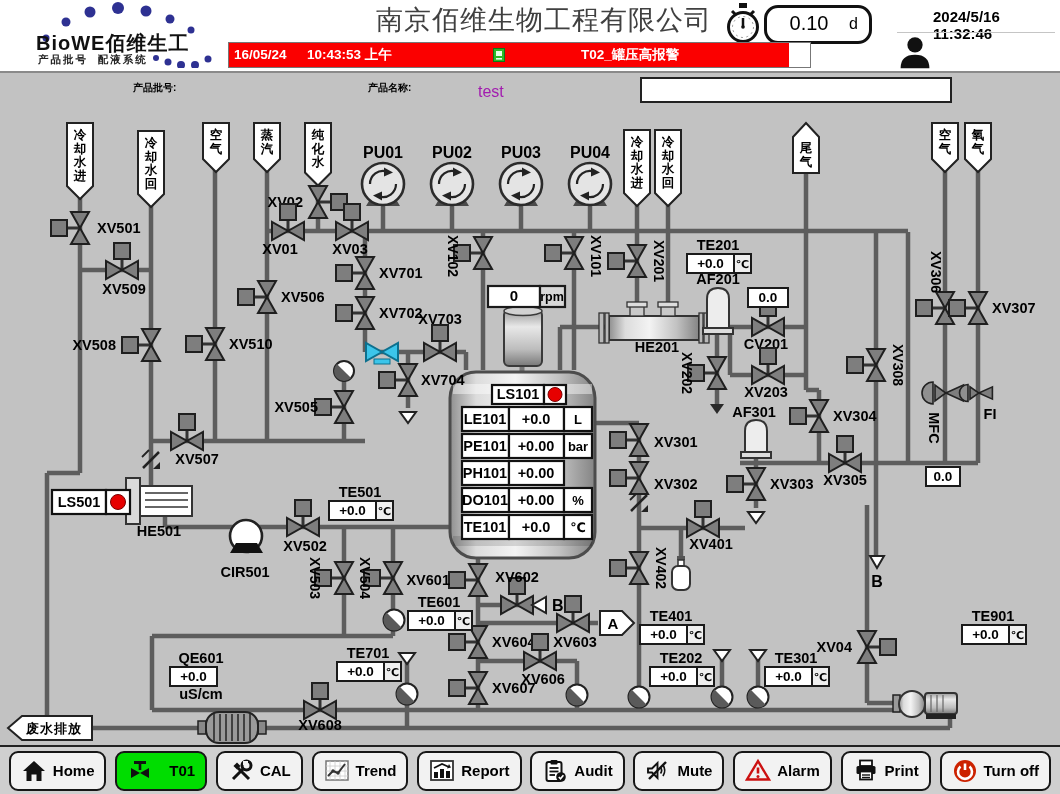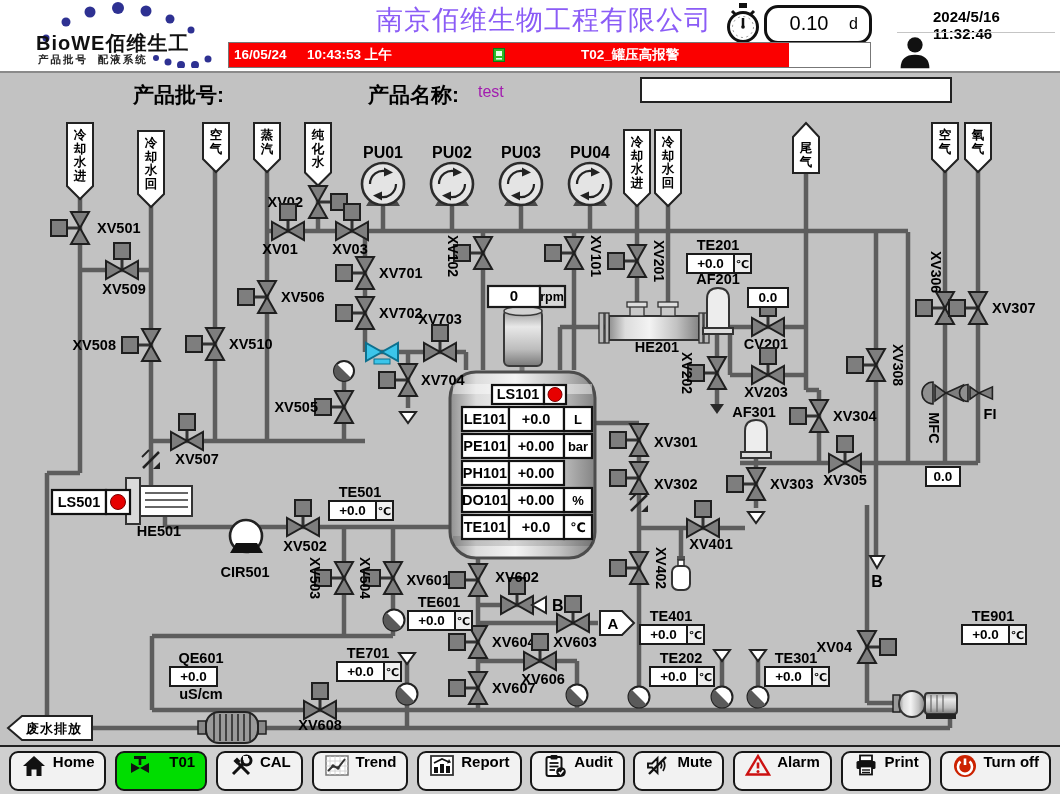--- a/index.html
+++ b/index.html
@@ -6,52 +6,52 @@
   #app{position:relative;width:1060px;height:794px;background:#c2c2c2;overflow:hidden;
        font-family:"Liberation Sans","DejaVu Sans",sans-serif;}
   
   #header{position:absolute;left:0;top:0;width:1060px;height:71px;background:#fff;
           border-bottom:2px solid #8a8a8a;z-index:5;}
   #logo{position:absolute;left:8px;top:2px;width:232px;height:66px;}
   #logo-title{position:absolute;left:28px;top:28px;font-size:20px;font-weight:bold;
               letter-spacing:1px;color:#111;}
   #logo-sub{position:absolute;left:30px;top:51px;font-size:10.5px;font-weight:bold;
             letter-spacing:2px;color:#222;}
-  #company{position:absolute;left:376px;top:2px;font-size:27px;letter-spacing:1px;color:#8b5cf6;
+  #company{position:absolute;left:376px;top:2px;font-size:27px;letter-spacing:1px;color:#404040;
            font-family:"Liberation Serif","DejaVu Serif",serif;}
   #stopwatch{position:absolute;left:722px;top:2px;}
   #timer-box{position:absolute;left:764px;top:5px;width:102px;height:33px;background:#fff;
              border:3px solid #111;border-radius:14px;}
   #timer-value{position:absolute;left:14px;top:4px;width:56px;text-align:center;font-size:20px;color:#000;}
   #timer-unit{position:absolute;right:11px;top:7px;font-size:16px;color:#000;}
   #datetime{position:absolute;left:933px;top:8px;font-size:15px;font-weight:bold;color:#000;}
   #user-sep{position:absolute;left:897px;top:32px;width:158px;height:1px;background:#c5c5c5;}
   #person{position:absolute;left:897px;top:34px;}
   #admin-btn{position:absolute;right:5px;top:36px;width:112px;height:28px;border:3px solid #111;
              border-radius:10px;background:#fff;font-size:17px;font-weight:bold;text-align:center;
              line-height:28px;color:#000;}
   
-  #alarm-bar{position:absolute;left:228px;top:42px;width:643px;height:26px;background:#fff;
+  #alarm-bar{position:absolute;left:228px;top:42px;width:583px;height:26px;background:#fff;
              border:1px solid #777;box-sizing:border-box;}
   #alarm-red{position:absolute;left:0;top:0;width:560px;height:24px;background:#fb0000;}
   #alarm-red span{position:absolute;top:0;line-height:24px;color:#fff;font-size:13.5px;font-weight:bold;white-space:nowrap;}
   #alarm-date{left:5px;} #alarm-time{left:78px;} #alarm-msg{left:352px;}
   #alarm-ico{position:absolute;left:264px;top:5px;}
   
-  .prod-label{position:absolute;font-size:21px;font-weight:bold;color:#000;z-index:4;}
+  .prod-label{position:absolute;font-size:10px;font-weight:bold;color:#000;z-index:4;}
   #prod-batch{left:133px;top:81px;} #prod-name{left:368px;top:81px;text-align:center;}
   #prod-name-value{position:absolute;left:478px;top:83px;font-size:16px;color:#a21caf;z-index:4;}
   #prod-field{position:absolute;left:640px;top:77px;width:308px;height:22px;background:#fff;
               border:2px solid #222;z-index:4;}
   
   #diagram{position:absolute;left:0;top:0;z-index:1;}
   
   #toolbar{position:absolute;left:0;bottom:0;width:1060px;height:47px;background:#cfcfcf;
            border-top:2px solid #222;display:flex;align-items:center;justify-content:space-evenly;z-index:5;}
-  .tbtn{height:36px;display:flex;gap:6px;padding:0 10px;background:#f2f2f2;
+  .tbtn{height:36px;display:flex;align-items:center;gap:6px;padding:0 10px;background:#f2f2f2;
         border:2px solid #161616;border-radius:9px;font-size:15px;font-weight:bold;color:#000;cursor:pointer;}
   .tbtn.active{background:#00dd00;gap:16px;}
   .tbtn svg{display:block;}
 </style>
 </head>
 <body>
 
 <div id="app">
 
   <svg id="diagram" width="1060" height="794" viewBox="0 0 1060 794">

